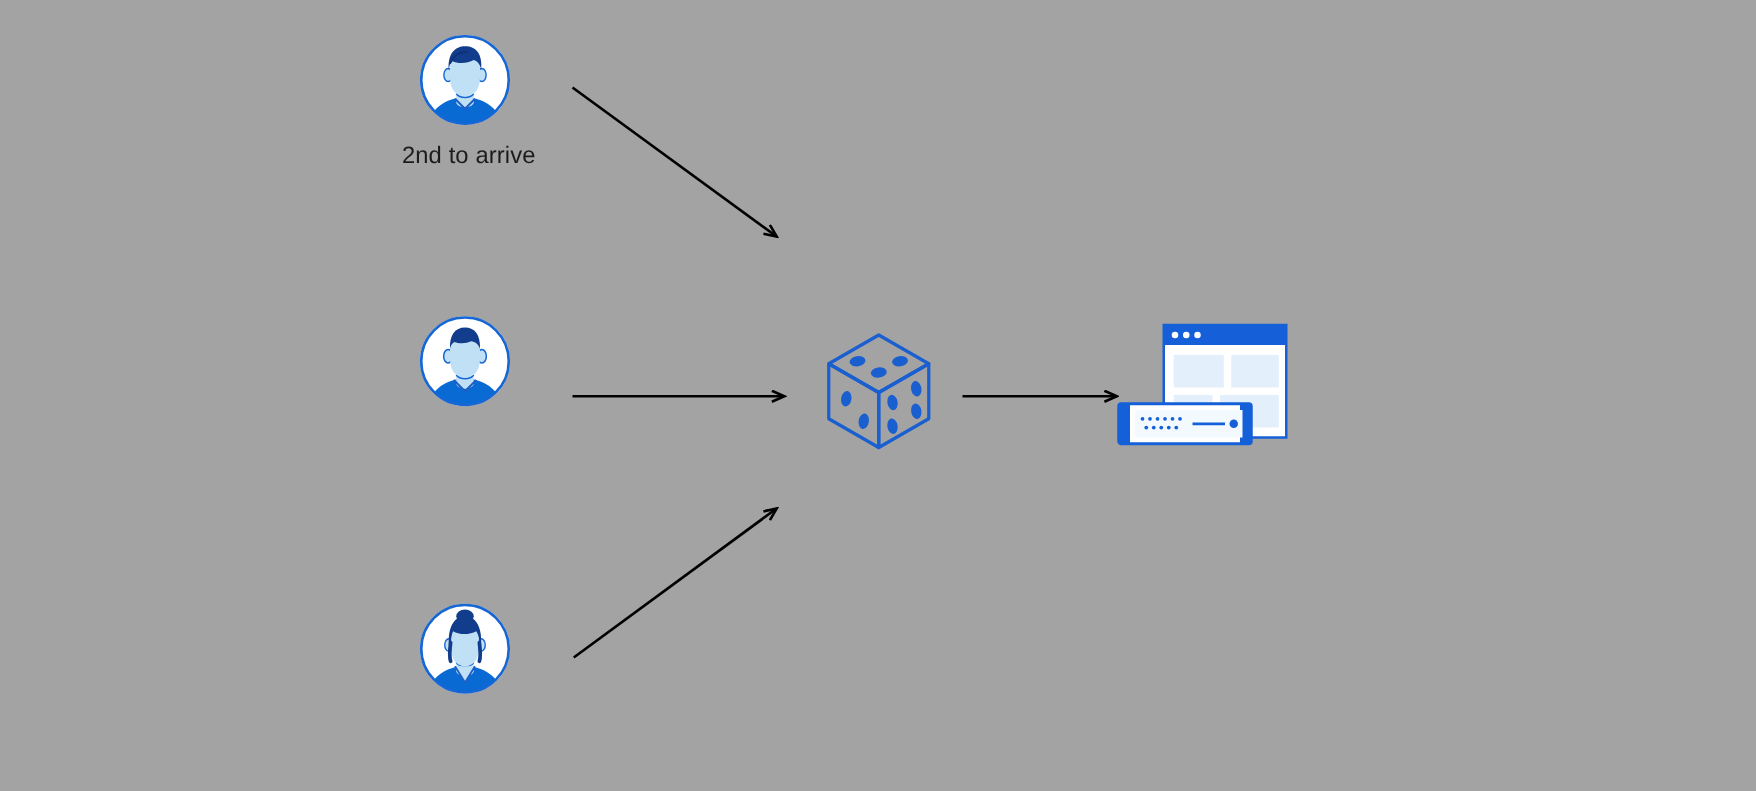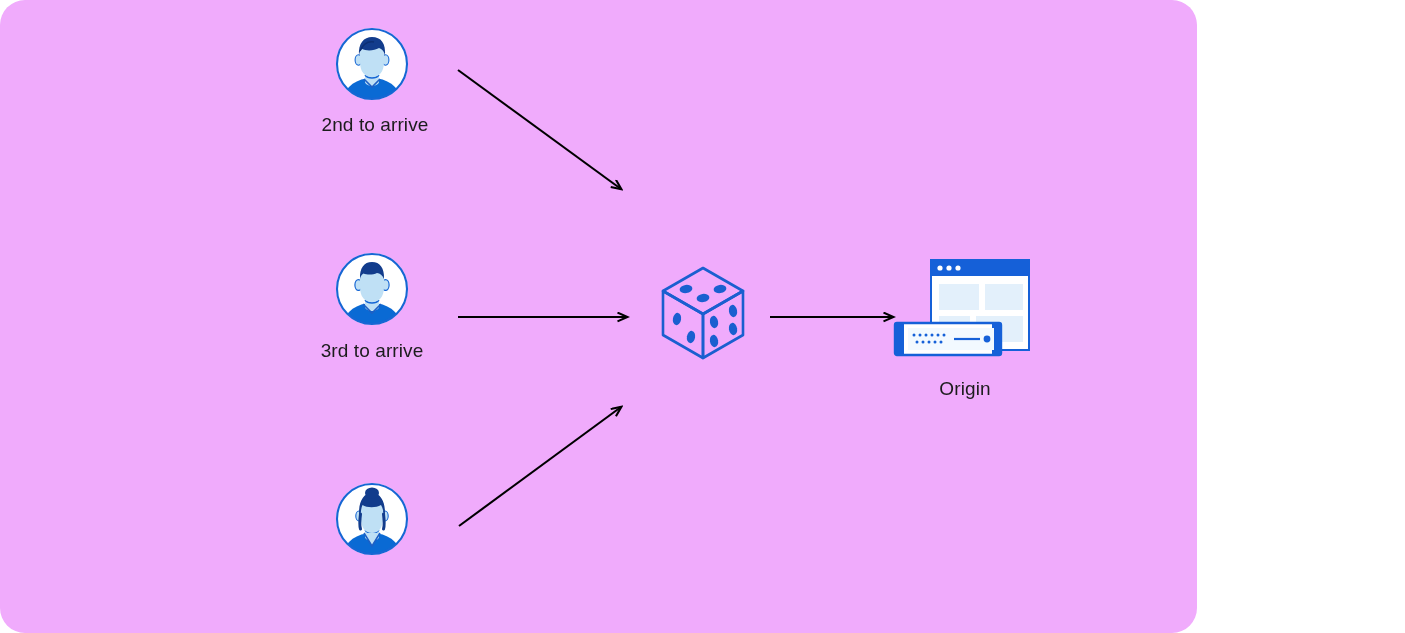--- a/index.html
+++ b/index.html
@@ -5,25 +5,24 @@
   html, body {
     margin: 0;
     padding: 0;
     background: #ffffff;
   }
   body {
     font-family: "Liberation Sans", sans-serif;
   }
   #canvas {
     position: relative;
-    width: 1197px;
+    width: 1405px;
     height: 633px;
-    background: #f0abfc;
+    background: #a3a3a3;
     overflow: hidden;
-    border-radius: 25px;
   }
   .node-label {
     position: absolute;
     width: 260px;
     text-align: center;
     font-family: "Liberation Sans", sans-serif;
     font-size: 19px;
     color: #1c1c1c;
     letter-spacing: 0.1px;
     white-space: nowrap;
@@ -117,21 +116,20 @@
         <path d="M31 49 C34 53 42 53 45 49" fill="none" stroke="#1666d4" stroke-width="1.3"></path>
         <path d="M29 53 L38 62 L47 53" fill="none" stroke="#1f5fc4" stroke-width="1.6"></path>
         <ellipse cx="24.5" cy="34" rx="3.6" ry="5.4" fill="#bfe0f5" stroke="#1666d4" stroke-width="1.2"></ellipse>
         <ellipse cx="51.5" cy="34" rx="3.6" ry="5.4" fill="#bfe0f5" stroke="#1666d4" stroke-width="1.2"></ellipse>
         <path d="M26 28 C26 18 31 13 38 13 C45 13 50 18 50 28 L50 36 C50 46 45 51 38 51 C31 51 26 46 26 36 Z" fill="#bfe0f5"></path>
         <path d="M26 28 C25.5 17 30 11 38 11 C46 11 50.5 17 50 28 C48.5 24 46 22.5 43 22 C39 24 33 24 29.5 22.5 C27.5 23.5 26.5 25.5 26 28 Z" fill="#123c8c"></path>
       </g>
       <circle cx="38" cy="38" r="35" fill="none" stroke="#1666d4" stroke-width="2.1"></circle>
     </svg>
   </div>
-  <div class="node-label" style="left:242px; top:340px;">3rd to arrive</div>
 
   <div class="avatar-wrap" style="left:334px; top:481px;">
     <svg width="76" height="76" viewBox="0 0 76 76" xmlns="http://www.w3.org/2000/svg">
       <defs>
         <clipPath id="clipC">
           <circle cx="38" cy="38" r="35"></circle>
         </clipPath>
       </defs>
       <circle cx="38" cy="38" r="36" fill="#ffffff"></circle>
       <g clip-path="url(#clipC)">
@@ -211,15 +209,14 @@
             <circle cx="33" cy="87" r="1.5"></circle>
           <circle cx="39" cy="87" r="1.5"></circle>
             <circle cx="45" cy="87" r="1.5"></circle>
           <circle cx="51" cy="87" r="1.5"></circle>
         </g>
         <line x1="64" y1="84" x2="90" y2="84" stroke="#1560d8" stroke-width="2.2"></line>
         <circle cx="97" cy="84" r="3.4" fill="#1560d8"></circle>
       </g>
     </svg>
   </div>
-  <div class="node-label" style="left:835px; top:378px;">Origin</div>
 
 </div>
 
 </body></html>

